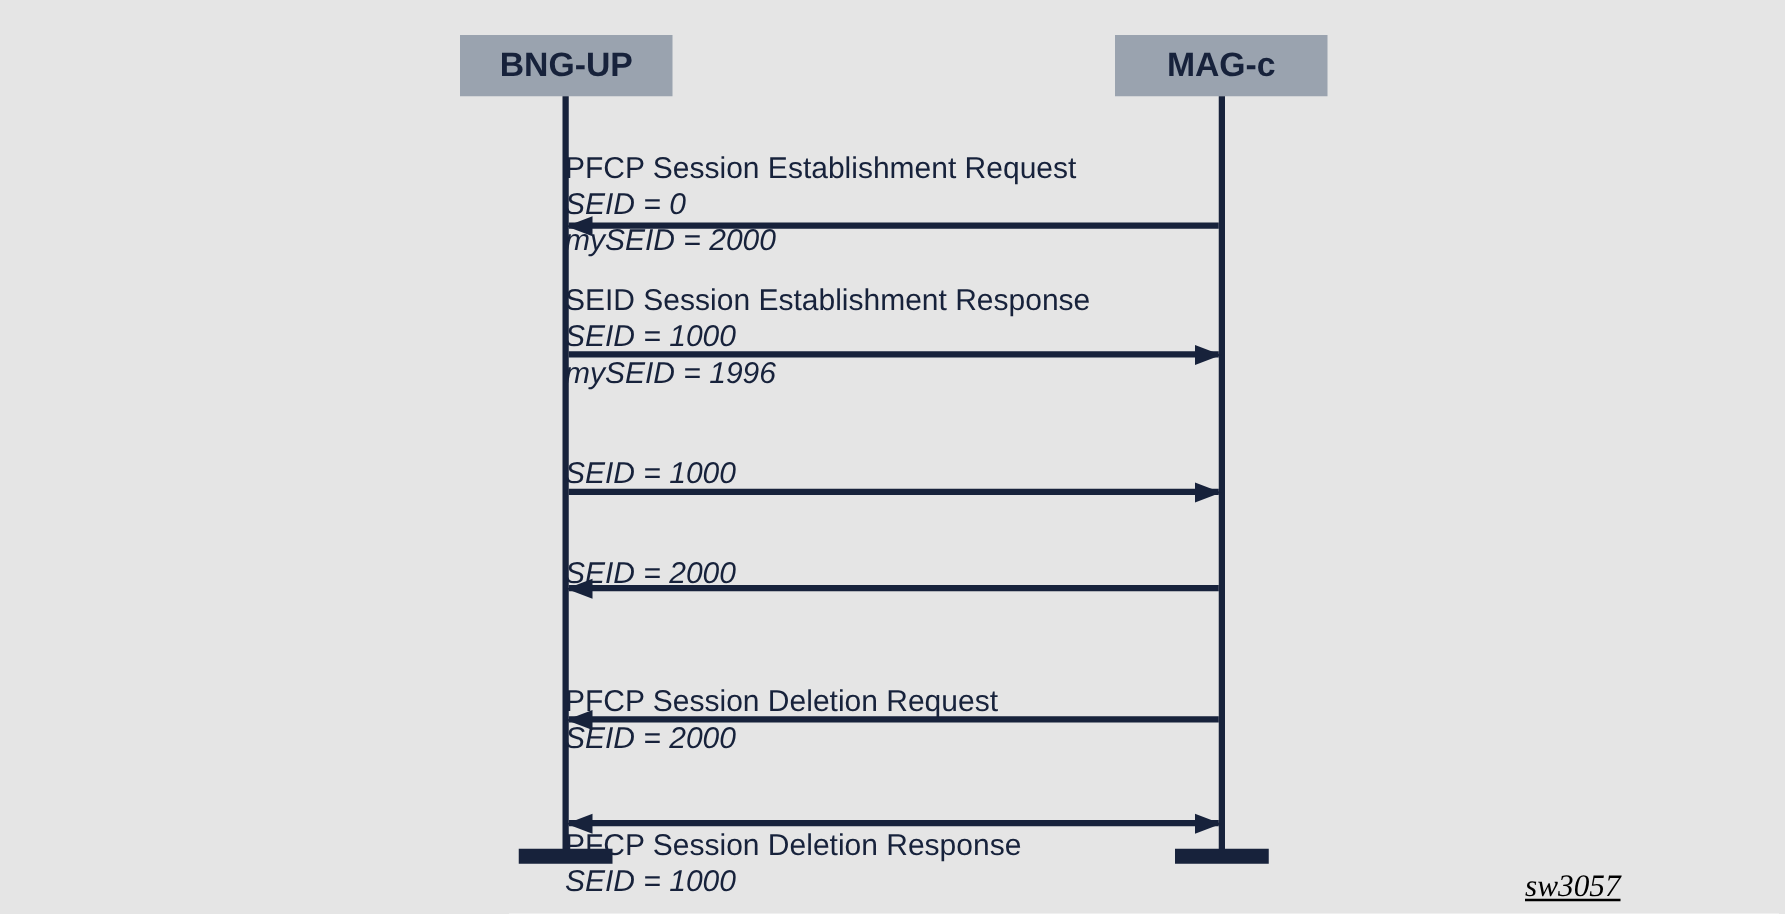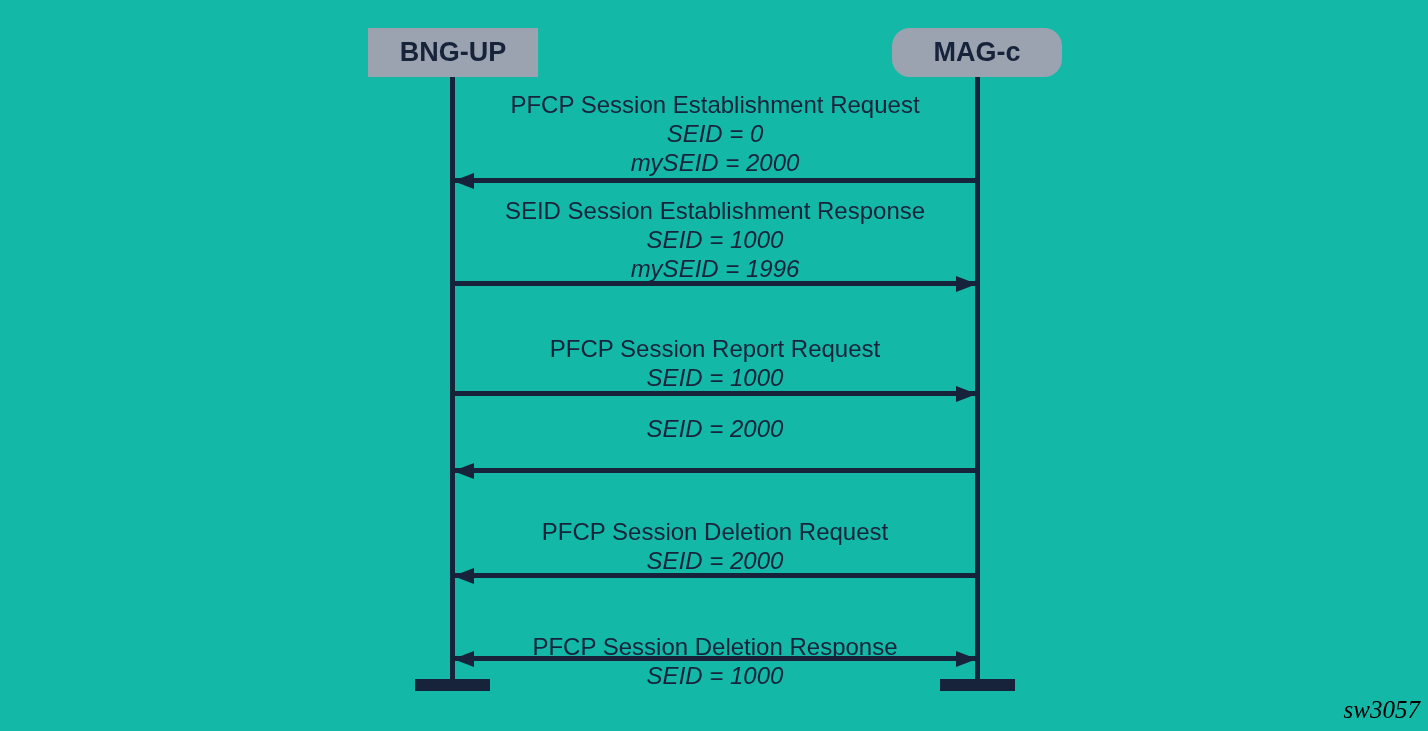--- a/index.html
+++ b/index.html
@@ -4,39 +4,39 @@
 <style>
   html, body {
     margin: 0;
     padding: 0;
     background: #ffffff;
   }
   .canvas {
     position: relative;
     width: 1428px;
     height: 731px;
-    background: #14b8a6;
+    background: #e5e5e5;
     overflow: hidden;
     font-family: "Liberation Sans", "DejaVu Sans", sans-serif;
   }
   .actor-box {
     position: absolute;
     top: 28px;
     width: 170px;
     height: 49px;
     background: #9AA3AF;
     color: #17223B;
     font-size: 27px;
     font-weight: bold;
     display: flex;
     align-items: center;
     justify-content: center;
   }
   .actor-left  { left: 368px; }
-  .actor-right { left: 892px; border-radius: 18px; }
+  .actor-right { left: 892px; }
 
   .lifeline {
     position: absolute;
     top: 77px;
     width: 5px;
     height: 609px;
     background: #17223B;
   }
   .lifeline-left  { left: 450px; }
   .lifeline-right { left: 975px; }
@@ -48,24 +48,25 @@
     height: 12px;
     background: #17223B;
   }
   .endbar-left  { left: 415px; }
   .endbar-right { left: 940px; }
 
   .msg-text {
     position: absolute;
     left: 452px;
     width: 526px;
-    text-align: center;
+    text-align: left;
     color: #17223B;
     font-size: 24px;
     line-height: 29px;
+    margin-top: 30px;
   }
   .msg-text .param {
     font-style: italic;
   }
 
   .arrow {
     position: absolute;
     left: 453px;
     width: 524px;
     height: 16px;
@@ -95,25 +96,26 @@
     border-top: 8px solid transparent;
     border-bottom: 8px solid transparent;
     border-left: 21px solid #17223B;
   }
 
   .watermark {
     position: absolute;
     right: 8px;
     top: 696px;
     width: 200px;
-    text-align: right;
+    text-align: left;
     font-family: "Liberation Serif", "DejaVu Serif", serif;
     font-style: italic;
     font-size: 25px;
     color: #000000;
+    text-decoration: underline;
   }
 </style>
 </head>
 <body>
 
 <div class="canvas">
 
   <div class="actor-box actor-left">
     <span>BNG-UP</span>
   </div>
@@ -138,21 +140,20 @@
     <div>SEID Session Establishment Response</div>
     <div class="param">SEID = 1000</div>
     <div class="param">mySEID = 1996</div>
   </div>
   <div class="arrow" style="top:276px">
     <div class="shaft"></div>
     <div class="head head-right"></div>
   </div>
 
   <div class="msg-text" style="top:334px">
-    <div>PFCP Session Report Request</div>
     <div class="param">SEID = 1000</div>
   </div>
   <div class="arrow" style="top:386px">
     <div class="shaft"></div>
     <div class="head head-right"></div>
   </div>
 
   <div class="msg-text" style="top:414px">
     <div class="param">SEID = 2000</div>
   </div>

